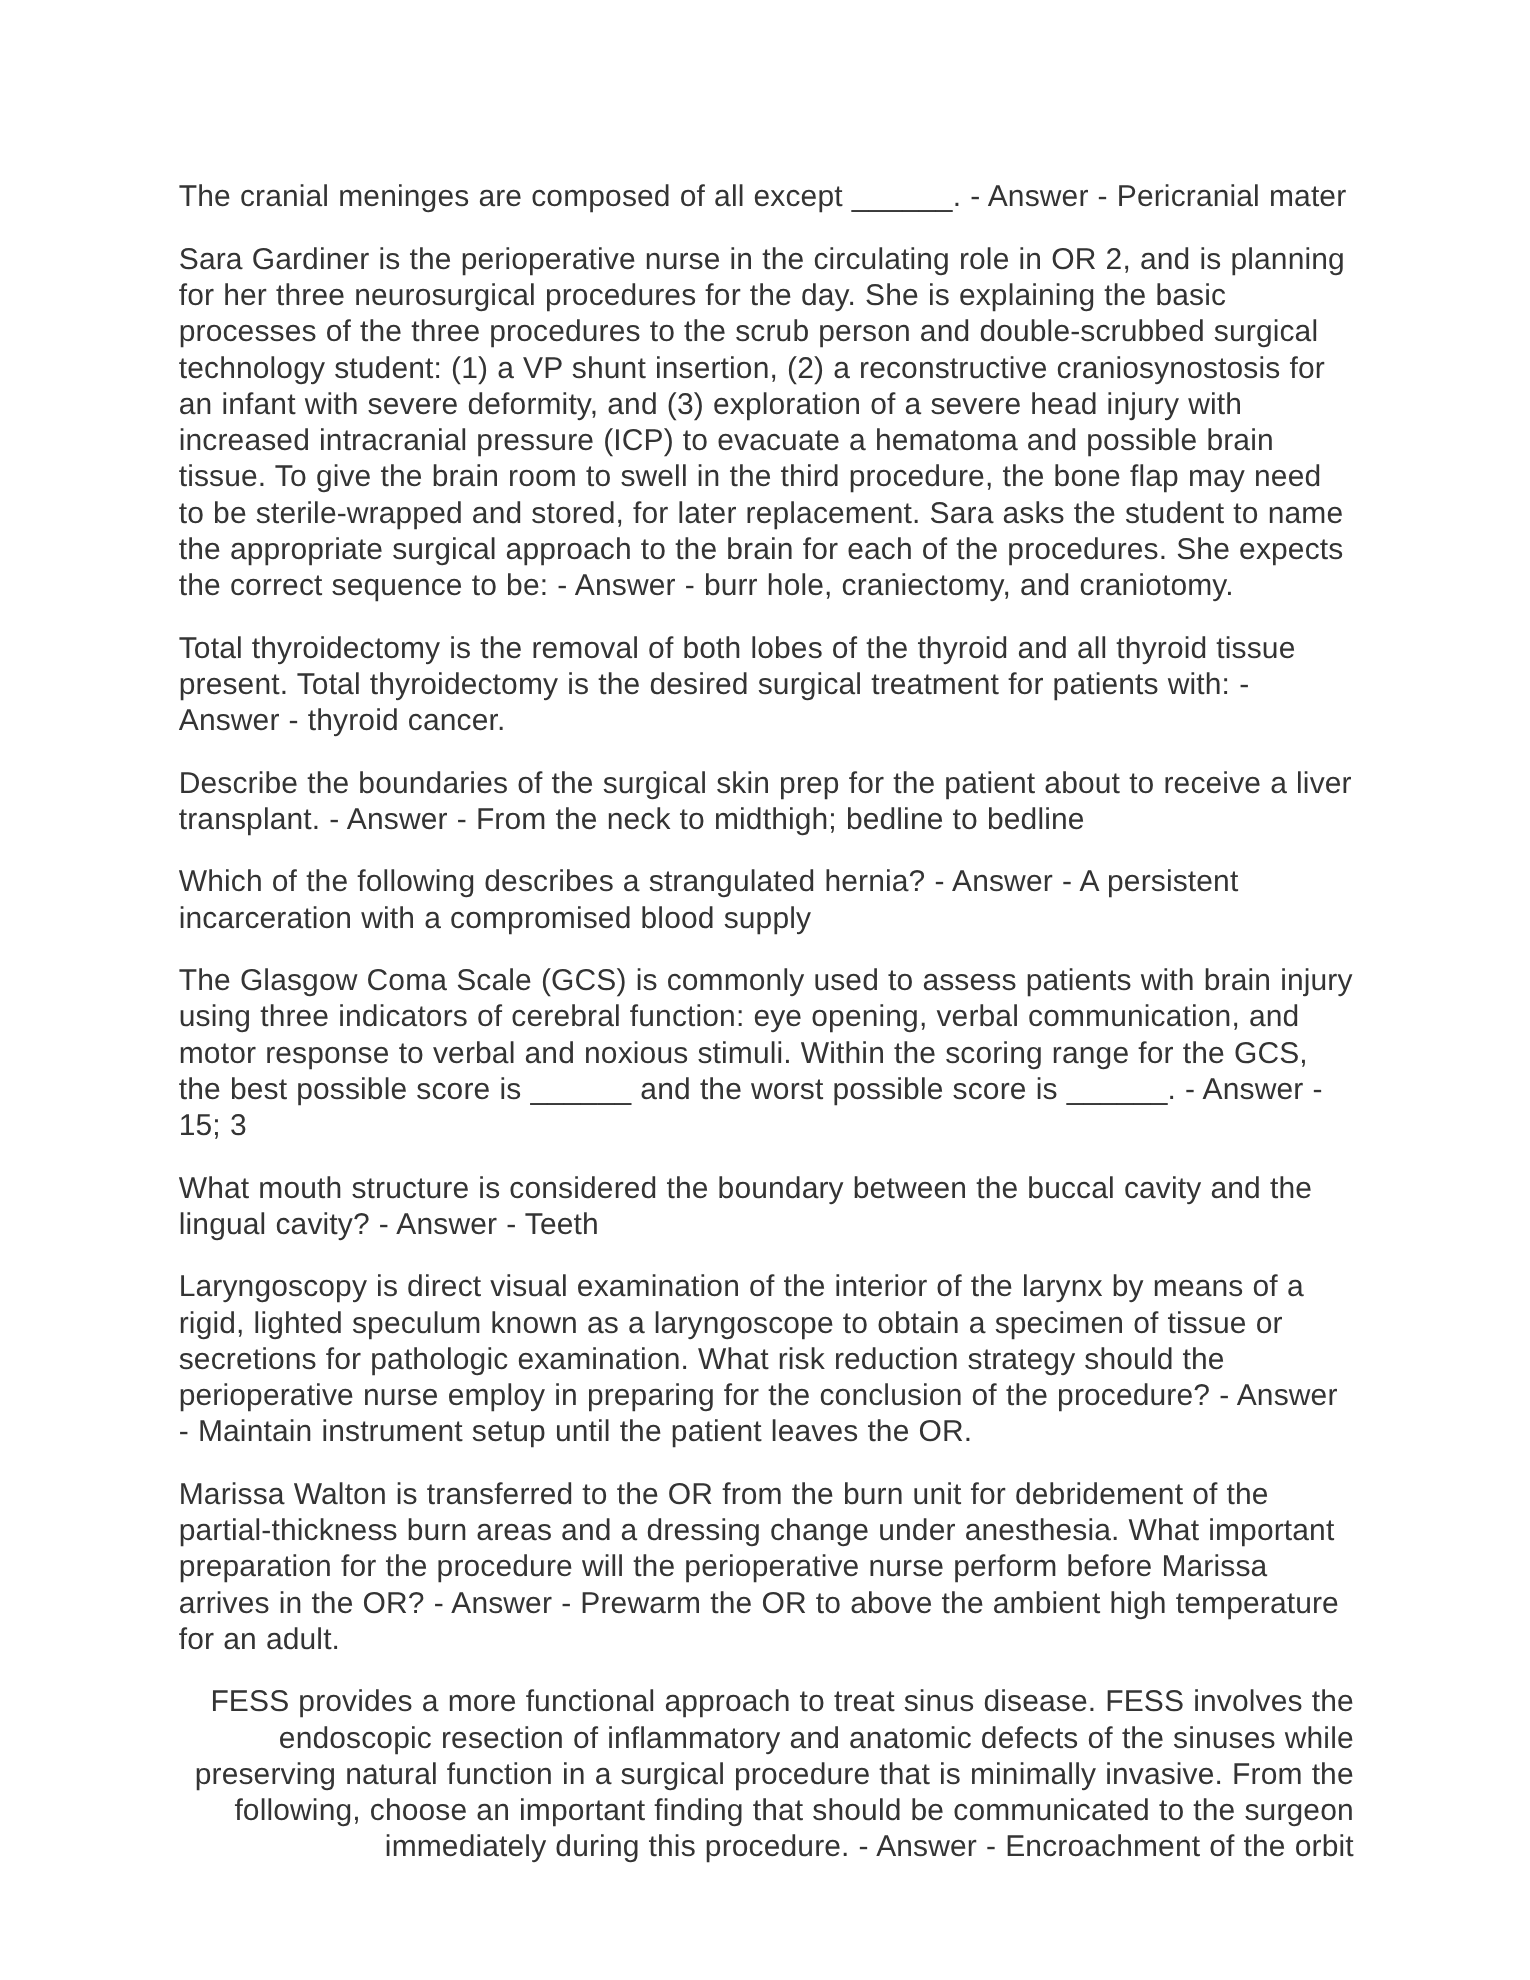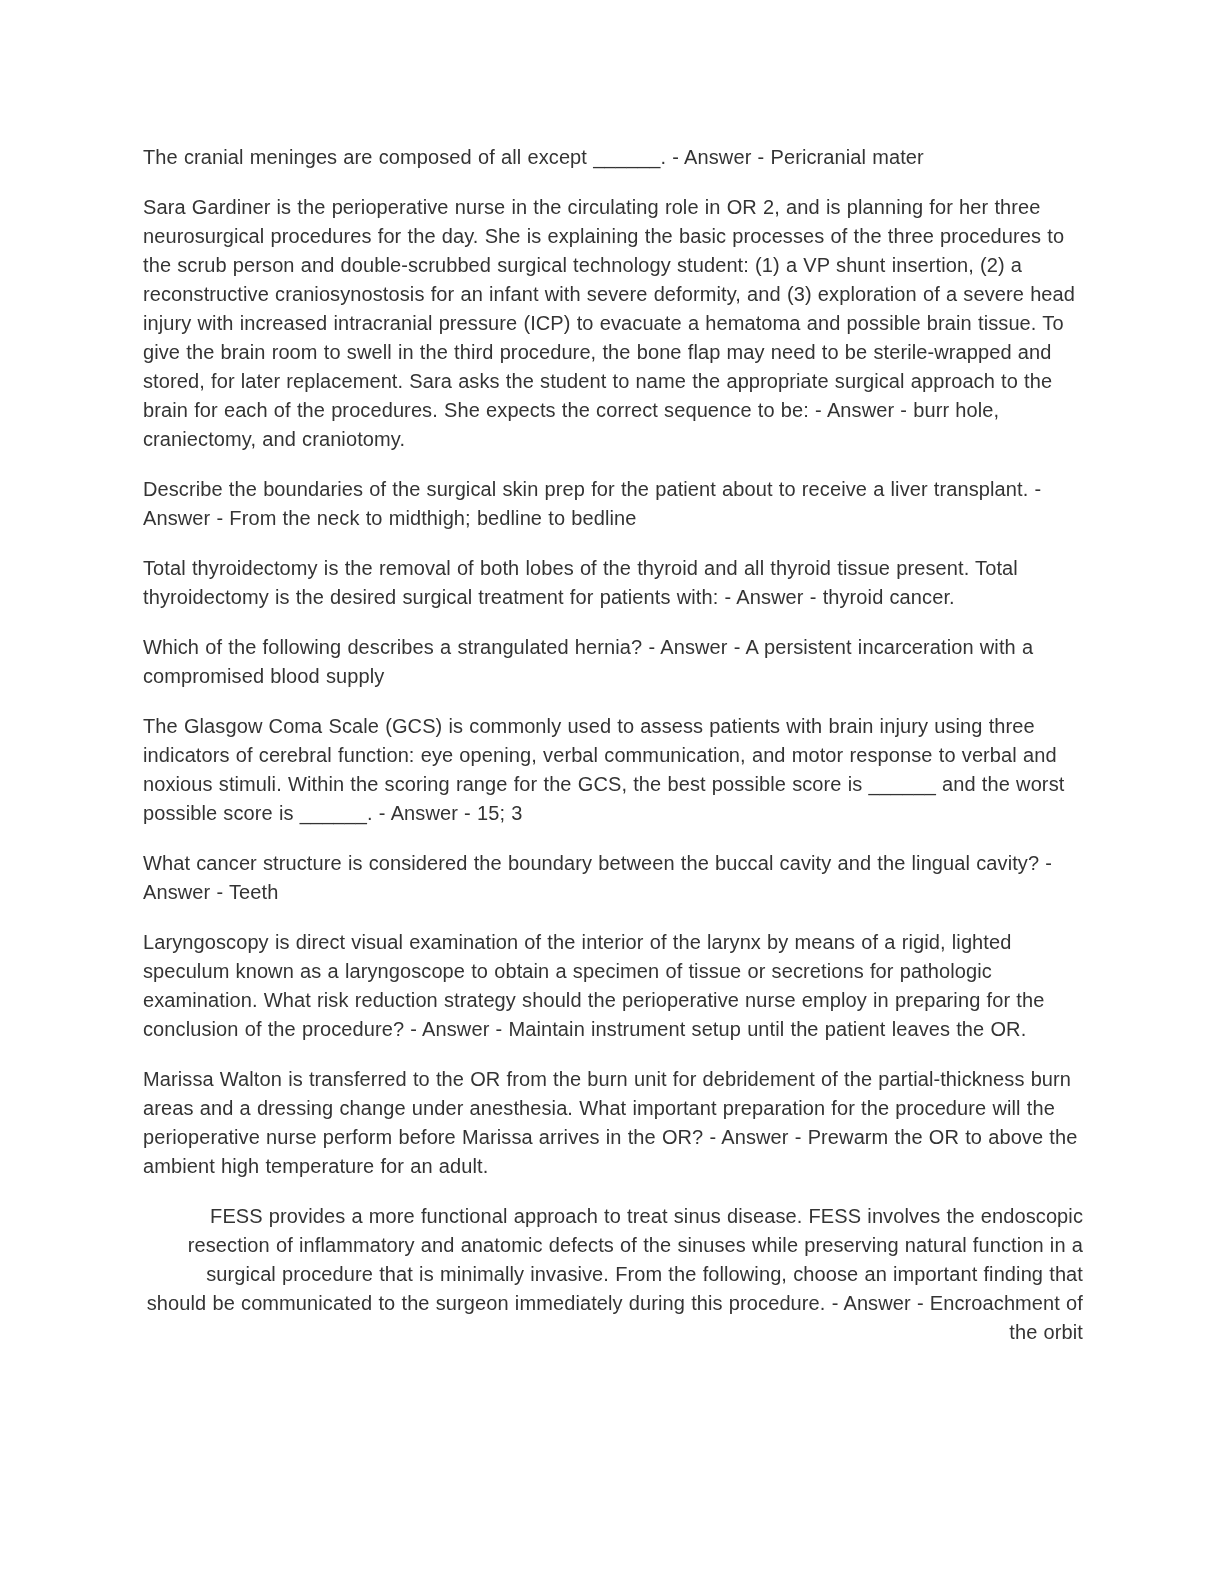--- a/index.html
+++ b/index.html
@@ -12,35 +12,35 @@
     font-family: "Liberation Sans", "DejaVu Sans", sans-serif;
     color: #343434;
   }
   .page {
     width: 1224px;
     height: 1584px;
     background: #ffffff;
     padding: 143px 141px 60px 143px;
   }
   .page p {
-    font-size: 20px;
+    font-size: 24px;
     line-height: 29px;
     margin: 0 0 21px 0;
     letter-spacing: 0.1px;
     word-spacing: 0.5px;
   }
   .page p:last-child { margin-bottom: 0; text-align: right; }
 </style>
 </head>
 <body>
 
 <div class="page">
   <p>The cranial meninges are composed of all except ______. - Answer -   Pericranial mater</p>
   <p>Sara Gardiner is the perioperative nurse in the circulating role in OR 2, and is planning for her three neurosurgical procedures for the day. She is explaining the basic processes of the three procedures to the scrub person and double-scrubbed surgical technology student: (1) a VP shunt insertion, (2) a reconstructive craniosynostosis for an infant with severe deformity, and (3) exploration of a severe head injury with increased intracranial pressure (ICP) to evacuate a hematoma and possible brain tissue. To give the brain room to swell in the third procedure, the bone flap may need to be sterile-wrapped and stored, for later replacement. Sara asks the student to name the appropriate surgical approach to the brain for each of the procedures. She expects the correct sequence to be: - Answer -   burr hole, craniectomy, and craniotomy.</p>
+  <p>Total thyroidectomy is the removal of both lobes of the thyroid and all thyroid tissue present. Total thyroidectomy is the desired surgical treatment for patients with: - Answer -   thyroid cancer.</p>
   <p>Describe the boundaries of the surgical skin prep for the patient about to receive a liver transplant. - Answer -   From the neck to midthigh; bedline to bedline</p>
-  <p>Total thyroidectomy is the removal of both lobes of the thyroid and all thyroid tissue present. Total thyroidectomy is the desired surgical treatment for patients with: - Answer -   thyroid cancer.</p>
   <p>Which of the following describes a strangulated hernia? - Answer -   A persistent incarceration with a compromised blood supply</p>
   <p>The Glasgow Coma Scale (GCS) is commonly used to assess patients with brain injury using three indicators of cerebral function: eye opening, verbal communication, and motor response to verbal and noxious stimuli. Within the scoring range for the GCS, the best possible score is ______ and the worst possible score is ______. - Answer -   15; 3</p>
-  <p>What cancer structure is considered the boundary between the buccal cavity and the lingual cavity? - Answer -   Teeth</p>
+  <p>What mouth structure is considered the boundary between the buccal cavity and the lingual cavity? - Answer -   Teeth</p>
   <p>Laryngoscopy is direct visual examination of the interior of the larynx by means of a rigid, lighted speculum known as a laryngoscope to obtain a specimen of tissue or secretions for pathologic examination. What risk reduction strategy should the perioperative nurse employ in preparing for the conclusion of the procedure? - Answer -   Maintain instrument setup until the patient leaves the OR.</p>
   <p>Marissa Walton is transferred to the OR from the burn unit for debridement of the partial-thickness burn areas and a dressing change under anesthesia. What important preparation for the procedure will the perioperative nurse perform before Marissa arrives in the OR? - Answer -   Prewarm the OR to above the ambient high temperature for an adult.</p>
   <p>FESS provides a more functional approach to treat sinus disease. FESS involves the endoscopic resection of inflammatory and anatomic defects of the sinuses while preserving natural function in a surgical procedure that is minimally invasive. From the following, choose an important finding that should be communicated to the surgeon immediately during this procedure. - Answer -   Encroachment of the orbit</p>
 </div>
 
 </body></html>

